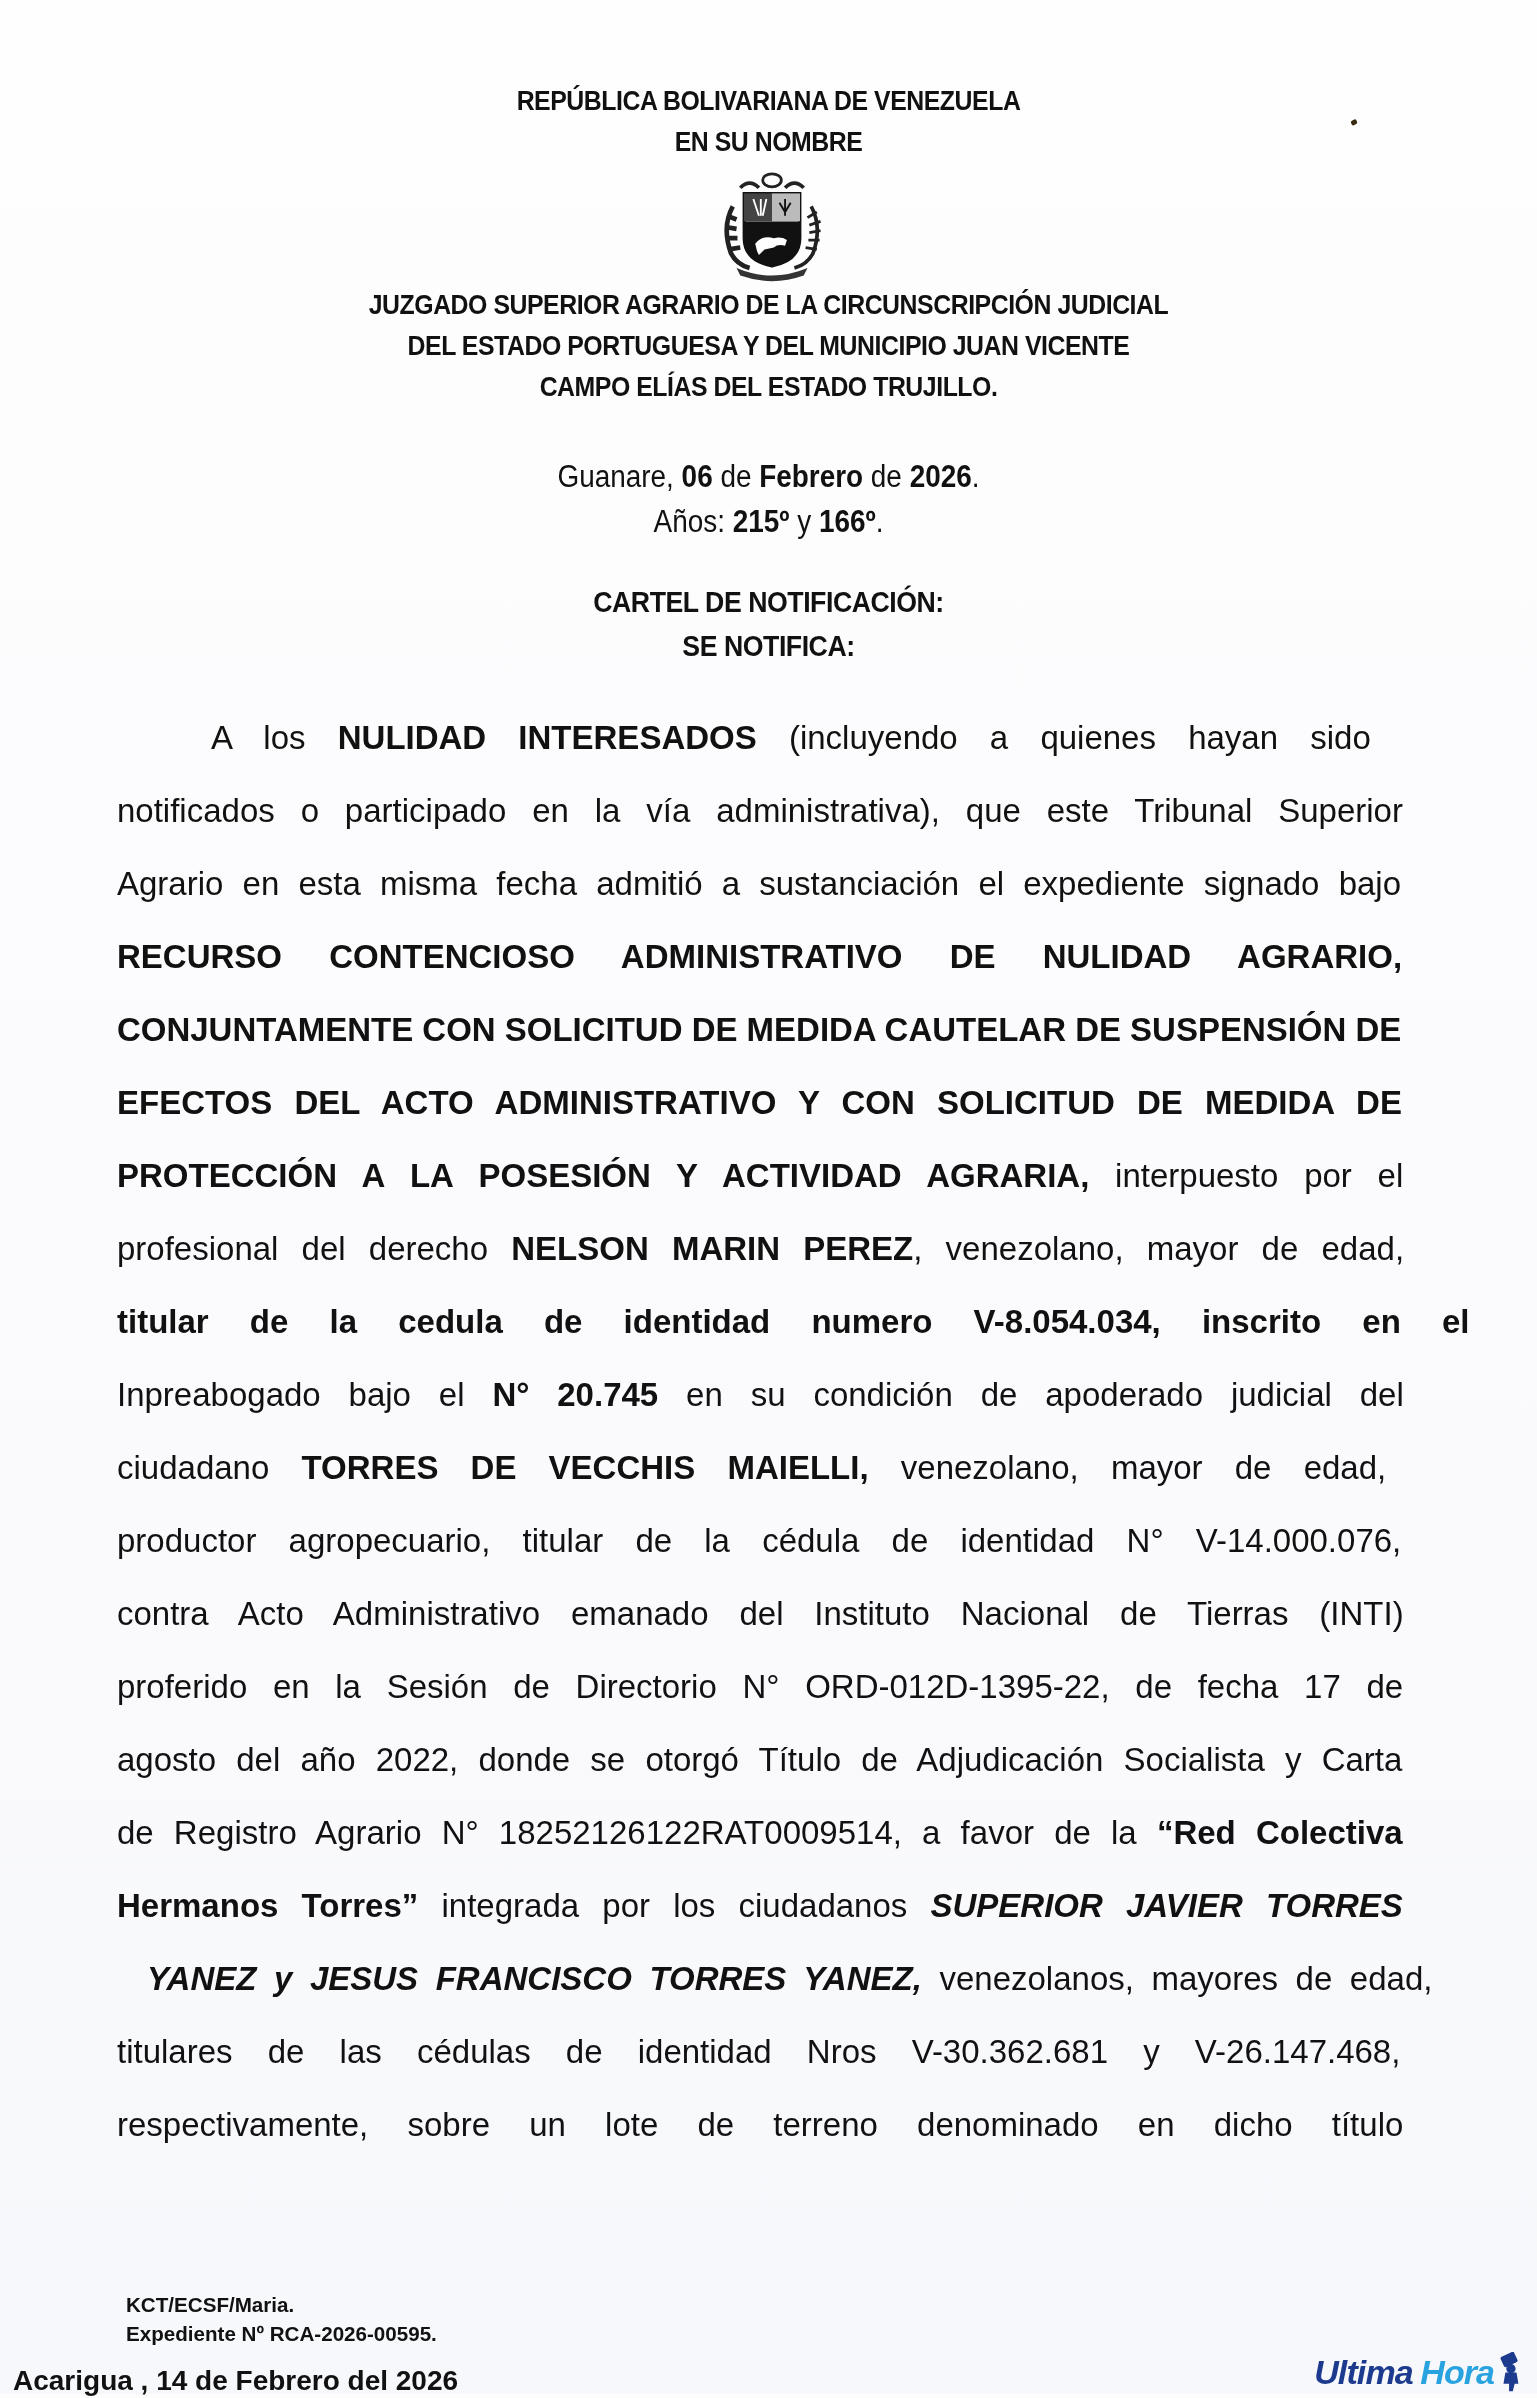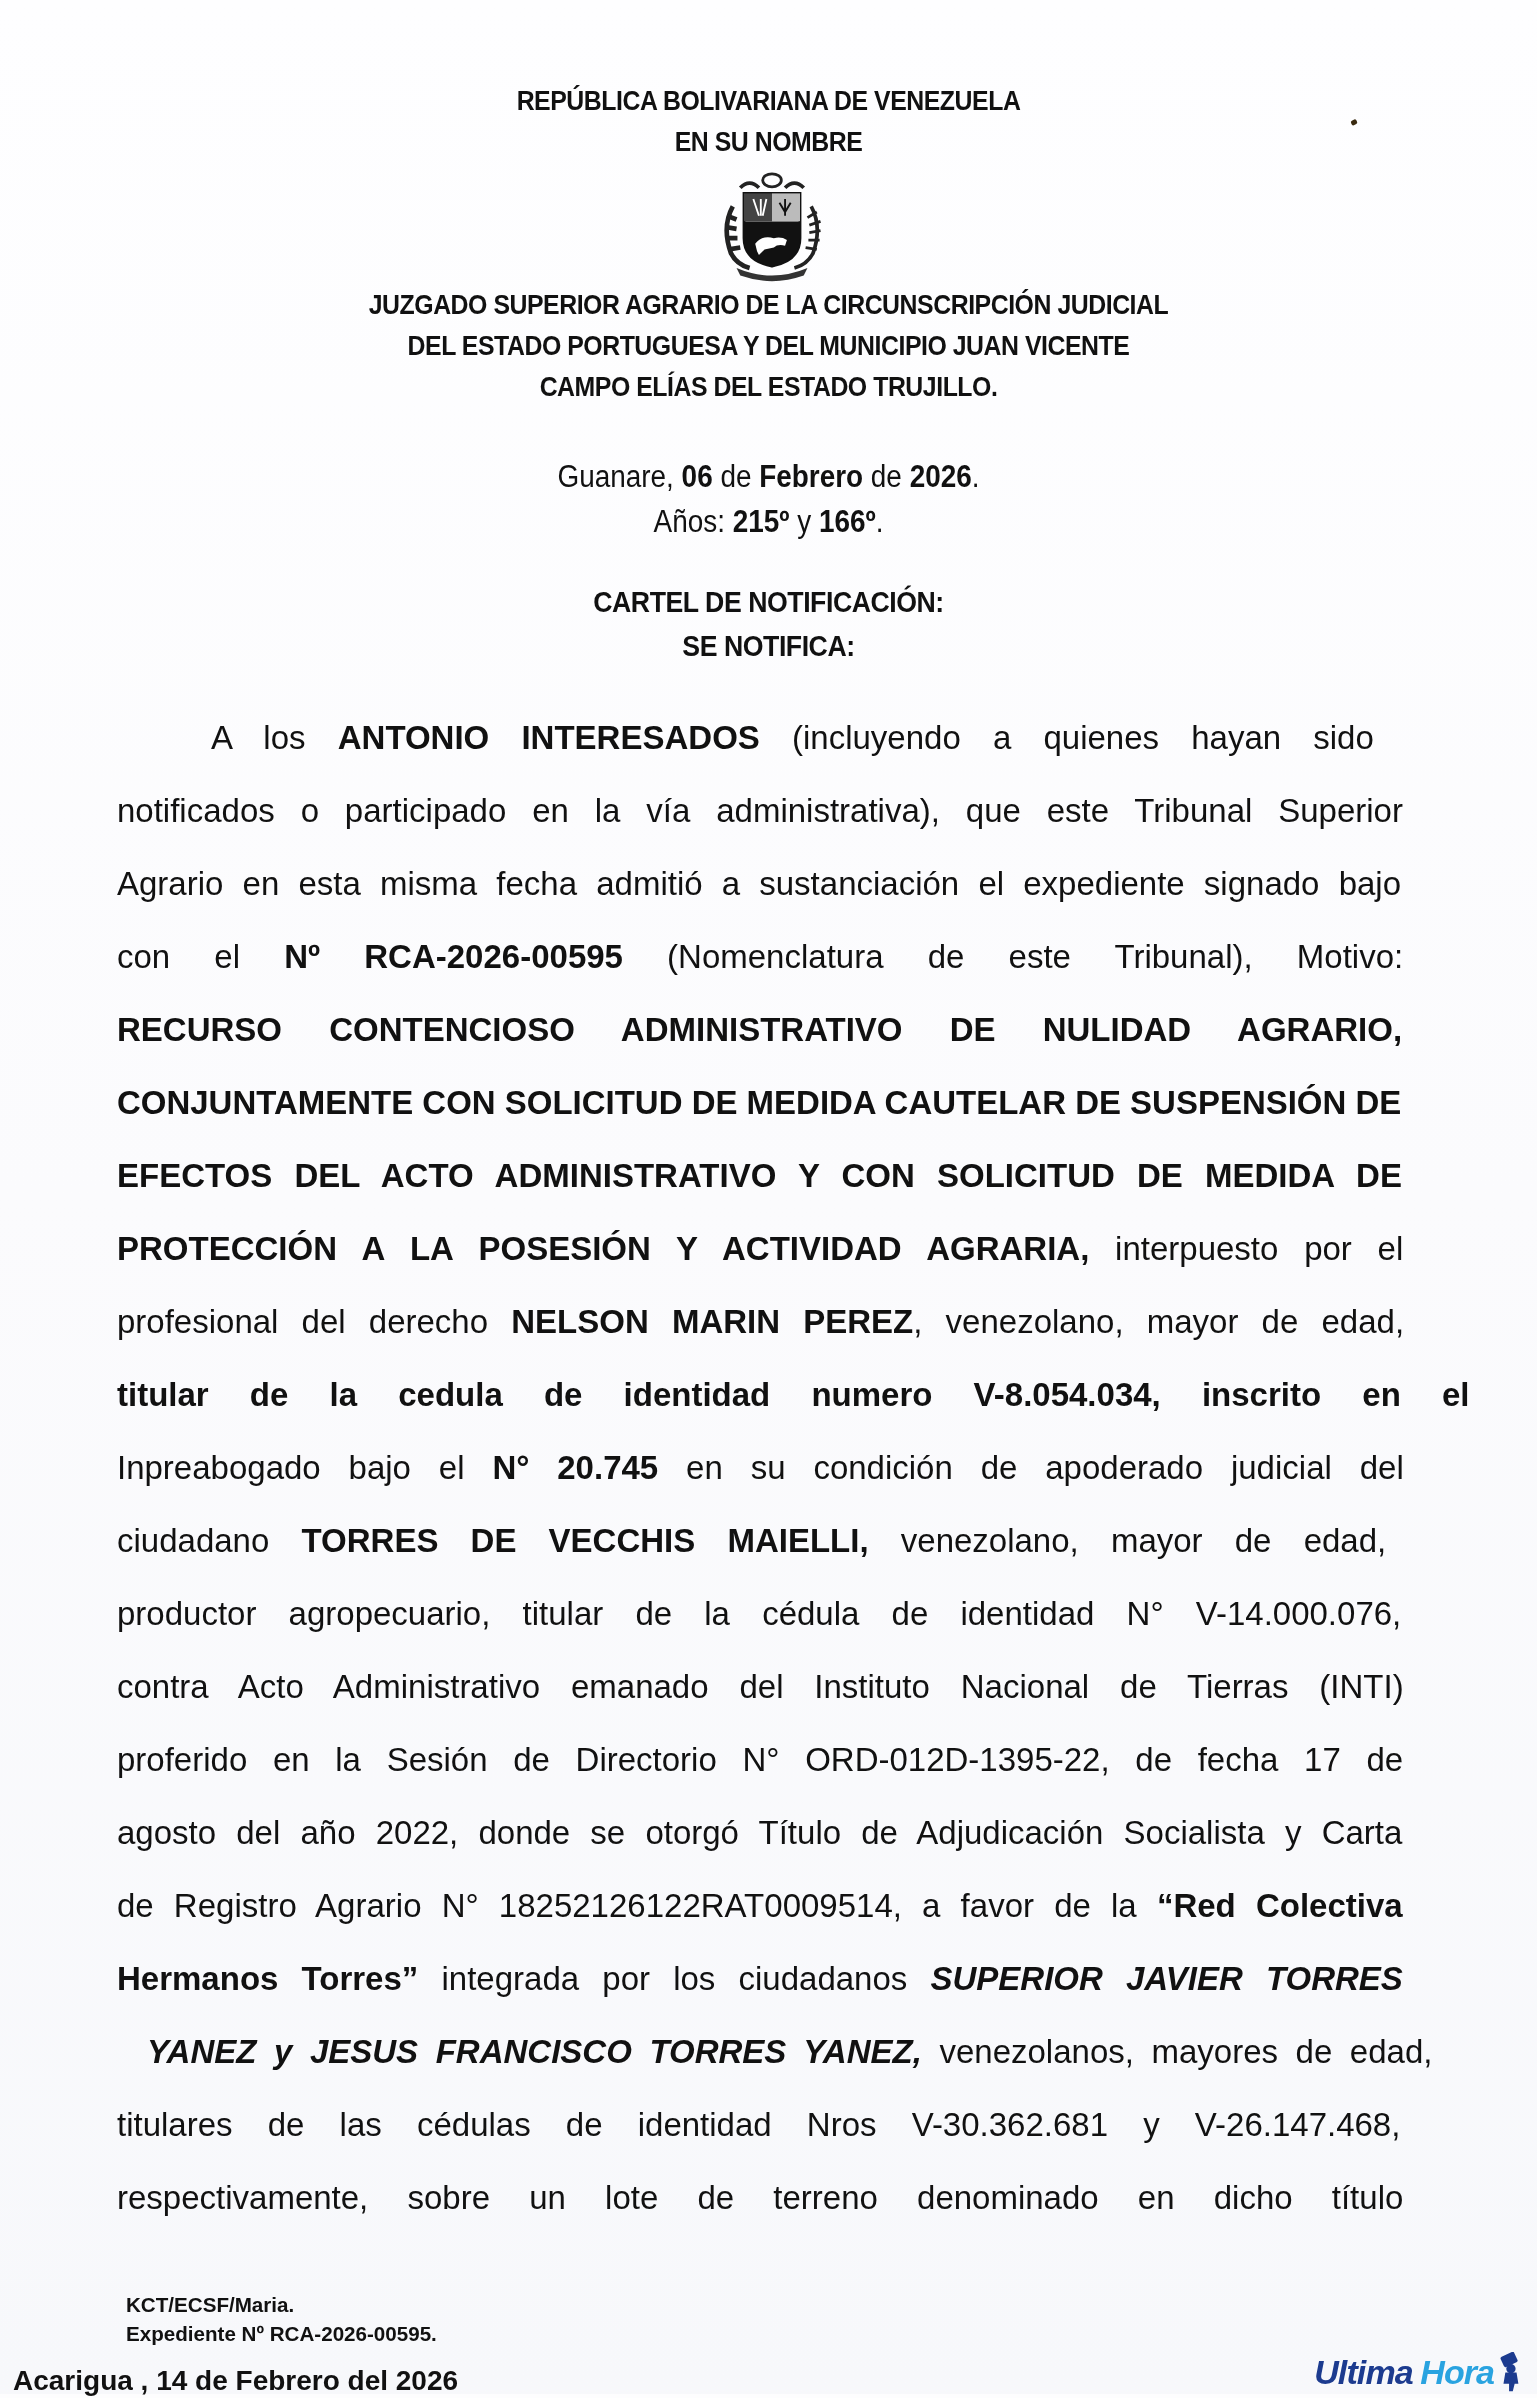--- a/index.html
+++ b/index.html
@@ -151,24 +151,23 @@
     <span>Guanare, </span><b>06</b><span> de </span><b>Febrero</b><span> de </span><b>2026</b><span>.</span>
   </div>
   <div class="date-line" style="top:504px;">
     <span>Años: </span><b>215º</b><span> y </span><b>166º</b><span>.</span>
   </div>
 
   <div class="center-line" style="top:586px; font-size:29px;">CARTEL DE NOTIFICACIÓN:</div>
   <div class="center-line" style="top:630px; font-size:29px;">SE NOTIFICA:</div>
 
   <div class="body-text" id="body-text">
-      <span class="body-line" style="padding-left: 94px; display: block; text-align-last: left; word-spacing: 23px;"><span>A los </span><span class="b">ANTONIO INTERESADOS</span><span> (incluyendo a quienes hayan sido</span></span>
+      <span class="body-line" style="padding-left: 94px; display: block; text-align-last: left; word-spacing: 23px;"><span>A los </span><span class="b">NULIDAD INTERESADOS</span><span> (incluyendo a quienes hayan sido</span></span>
       <span class="body-line" style="display: block; text-align-last: left; word-spacing: 16.7px;"><span>notificados  o participado en la vía administrativa), que este Tribunal Superior</span></span>
       <span class="body-line" style="display: block; text-align-last: left; word-spacing: 10px;"><span>Agrario en esta misma fecha admitió a sustanciación el expediente signado bajo</span></span>
-      <span class="body-line" style="display: block; text-align-last: left; word-spacing: 35px;"><span>con el </span><span class="b">Nº RCA-2026-00595</span><span> (Nomenclatura de este Tribunal), Motivo:</span></span>
       <span class="body-line" style="display: block; text-align-last: left; word-spacing: 38px;"><span class="b">RECURSO CONTENCIOSO ADMINISTRATIVO DE NULIDAD AGRARIO,</span></span>
       <span class="body-line" style="display: block; text-align-last: left; transform: scaleX(0.999277);"><span class="b">CONJUNTAMENTE CON SOLICITUD DE MEDIDA CAUTELAR DE SUSPENSIÓN DE</span></span>
       <span class="body-line" style="display: block; text-align-last: left; word-spacing: 13px;"><span class="b">EFECTOS DEL ACTO ADMINISTRATIVO Y CON SOLICITUD DE MEDIDA DE</span></span>
       <span class="body-line" style="display: block; text-align-last: left; word-spacing: 16.6px;"><span class="b">PROTECCIÓN A LA POSESIÓN Y ACTIVIDAD AGRARIA,</span><span> interpuesto por el</span></span>
       <span class="body-line" style="display: block; text-align-last: left; word-spacing: 14px;"><span>profesional del derecho </span><span class="b">NELSON MARIN PEREZ</span><span>, venezolano, mayor de edad,</span></span>
       <span class="body-line" style="display: block; text-align-last: left; word-spacing: 32px; font-weight: bold;"><span>titular de la cedula de identidad numero V-8.054.034, inscrito en el</span></span>
       <span class="body-line" style="display: block; text-align-last: left; word-spacing: 18.7px;"><span>Inpreabogado bajo el </span><span class="b">N° 20.745</span><span> en su condición de apoderado judicial del</span></span>
       <span class="body-line" style="display: block; text-align-last: left; word-spacing: 23px;"><span>ciudadano </span><span class="b">TORRES DE VECCHIS MAIELLI,</span><span> venezolano, mayor de edad,</span></span>
       <span class="body-line" style="display: block; text-align-last: left; word-spacing: 23px;"><span>productor agropecuario, titular de la cédula de identidad N° V-14.000.076,</span></span>
       <span class="body-line" style="display: block; text-align-last: left; word-spacing: 21.7px;"><span>contra Acto Administrativo emanado del Instituto Nacional de Tierras (INTI)</span></span>

